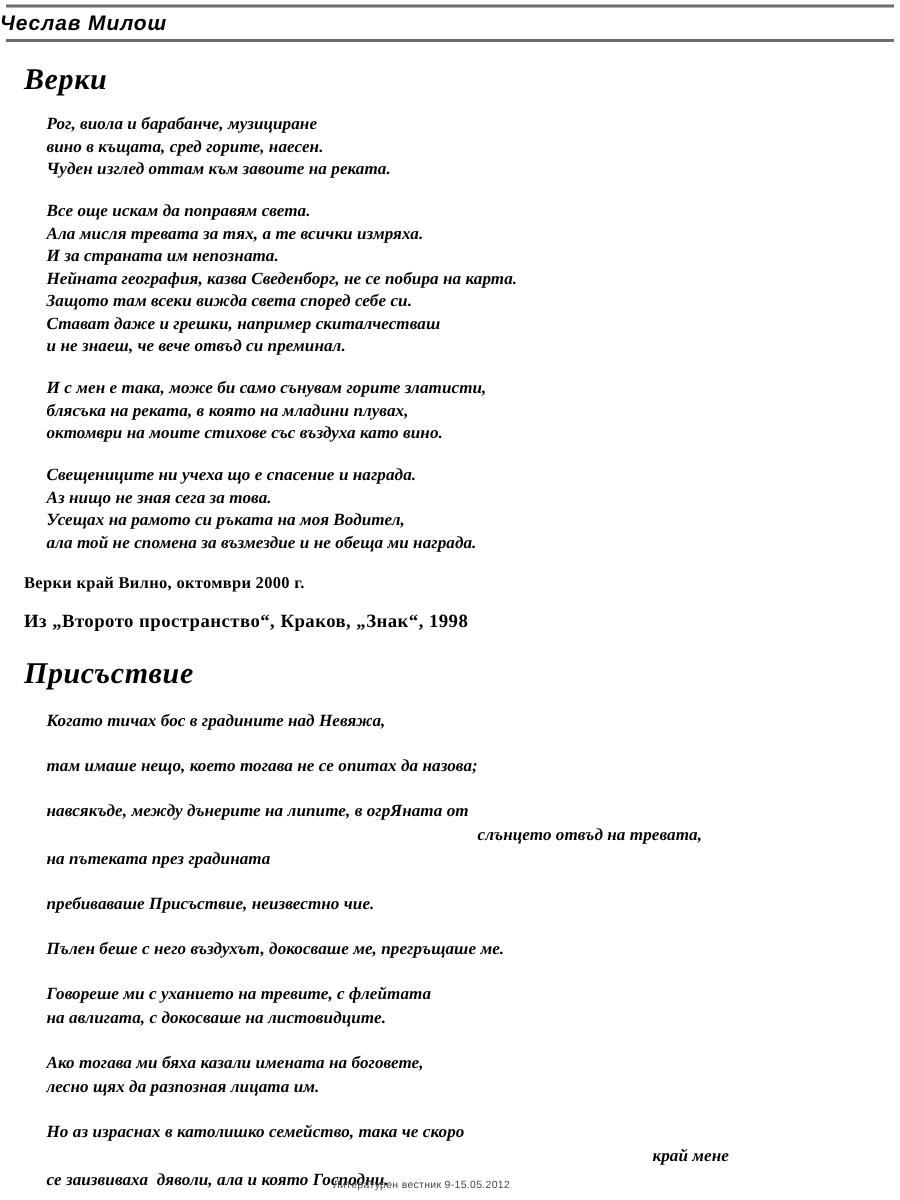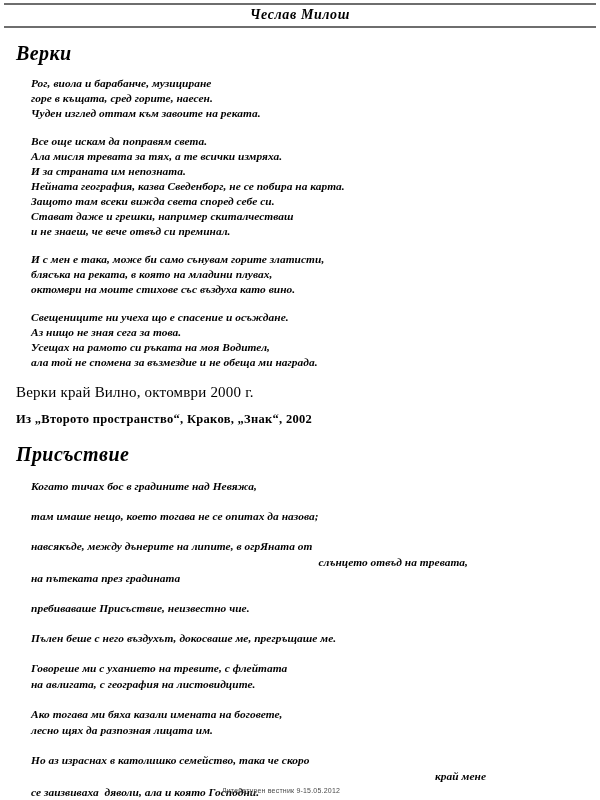--- a/index.html
+++ b/index.html
@@ -26,22 +26,22 @@
     height: 2px;
     background: #6e6e6e;
     margin: 3px 4px 0 4px;
   }
   .rule-bottom {
     height: 2px;
     background: #6e6e6e;
     margin: 0 4px 0 4px;
   }
   .masthead-title {
-    text-align: center;
-    font-family: Liberation Serif, serif;
+    text-align: left;
+    font-family: Liberation Sans, sans-serif;
     font-weight: bold;
     font-style: italic;
     font-size: 14px;
     letter-spacing: 0.6px;
     padding: 3px 0 3px 0;
     line-height: 1.05;
   }
 
   
   .page {
@@ -91,22 +91,22 @@
     text-align: right;
     padding-right: 26px;
   }
   .verse-indent-right {
     text-align: right;
     padding-right: 8px;
   }
 
   .attribution {
     font-family: "Liberation Serif", "DejaVu Serif", serif;
-    font-size: 15px;
-    font-weight: normal;
+    font-size: 11px;
+    font-weight: bold;
     letter-spacing: 0.2px;
     margin: 4px 0 11px 2px;
     line-height: 1.2;
   }
   .source {
     font-family: "Liberation Serif", "DejaVu Serif", serif;
     font-size: 12.5px;
     font-weight: bold;
     letter-spacing: 0.3px;
     margin: 0 0 4px 2px;
@@ -136,49 +136,49 @@
   <div class="masthead-title">Чеслав Милош</div>
   <div class="rule-bottom"></div>
 </div>
 
 <div class="page">
 
   <h1 class="poem-title">Верки</h1>
 
   <div class="stanza">
     <div class="verse">Рог, виола и барабанче, музициране</div>
-    <div class="verse">горе в къщата, сред горите, наесен.</div>
+    <div class="verse">вино в къщата, сред горите, наесен.</div>
     <div class="verse">Чуден изглед оттам към завоите на реката.</div>
   </div>
 
   <div class="stanza">
     <div class="verse">Все още искам да поправям света.</div>
     <div class="verse">Ала мисля тревата за тях, а те всички измряха.</div>
     <div class="verse">И за страната им непозната.</div>
     <div class="verse">Нейната география, казва Сведенборг, не се побира на карта.</div>
     <div class="verse">Защото там всеки вижда света според себе си.</div>
     <div class="verse">Стават даже и грешки, например скиталчестваш</div>
     <div class="verse">и не знаеш, че вече отвъд си преминал.</div>
   </div>
 
   <div class="stanza">
     <div class="verse">И с мен е така, може би само сънувам горите златисти,</div>
     <div class="verse">блясъка на реката, в която на младини плувах,</div>
     <div class="verse">октомври на моите стихове със въздуха като вино.</div>
   </div>
 
   <div class="stanza">
-    <div class="verse">Свещениците ни учеха що е спасение и осъждане.</div>
+    <div class="verse">Свещениците ни учеха що е спасение и награда.</div>
     <div class="verse">Аз нищо не зная сега за това.</div>
     <div class="verse">Усещах на рамото си ръката на моя Водител,</div>
     <div class="verse">ала той не спомена за възмездие и не обеща ми награда.</div>
   </div>
 
   <div class="attribution">Верки край Вилно, октомври 2000 г.</div>
-  <div class="source">Из „Второто пространство“, Краков, „Знак“, 2002</div>
+  <div class="source">Из „Второто пространство“, Краков, „Знак“, 1998</div>
 
   <h1 class="poem-title second">Присъствие</h1>
 
   <div class="stanza loose">
     <div class="verse">Когато тичах бос в градините над Невяжа,</div>
   </div>
 
   <div class="stanza loose">
     <div class="verse">там имаше нещо, което тогава не се опитах да назова;</div>
   </div>
@@ -192,21 +192,21 @@
   <div class="stanza loose">
     <div class="verse">пребиваваше Присъствие, неизвестно чие.</div>
   </div>
 
   <div class="stanza loose">
     <div class="verse">Пълен беше с него въздухът, докосваше ме, прегръщаше ме.</div>
   </div>
 
   <div class="stanza loose">
     <div class="verse">Говореше ми с уханието на тревите, с флейтата</div>
-    <div class="verse">на авлигата, с география на листовидците.</div>
+    <div class="verse">на авлигата, с докосваше на листовидците.</div>
   </div>
 
   <div class="stanza loose">
     <div class="verse">Ако тогава ми бяха казали имената на боговете,</div>
     <div class="verse">лесно щях да разпозная лицата им.</div>
   </div>
 
   <div class="stanza loose">
     <div class="verse">Но аз израснах в католишко семейство, така че скоро</div>
     <div class="verse verse-indent-right">край мене</div>

